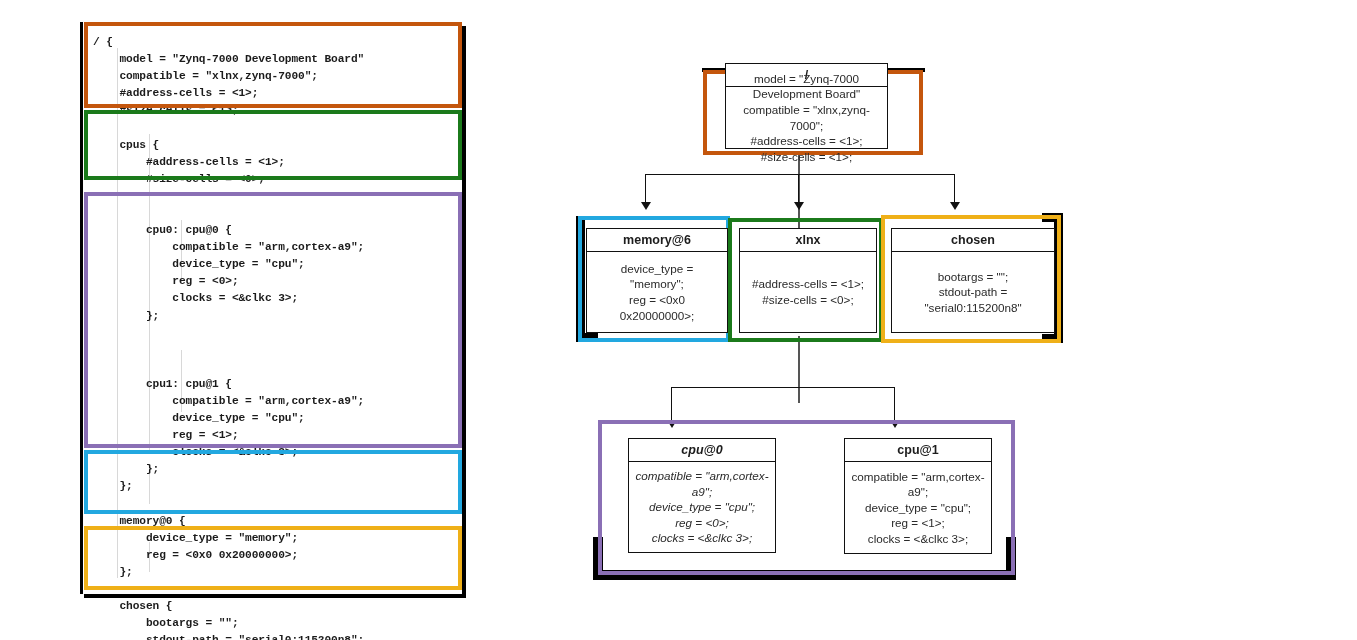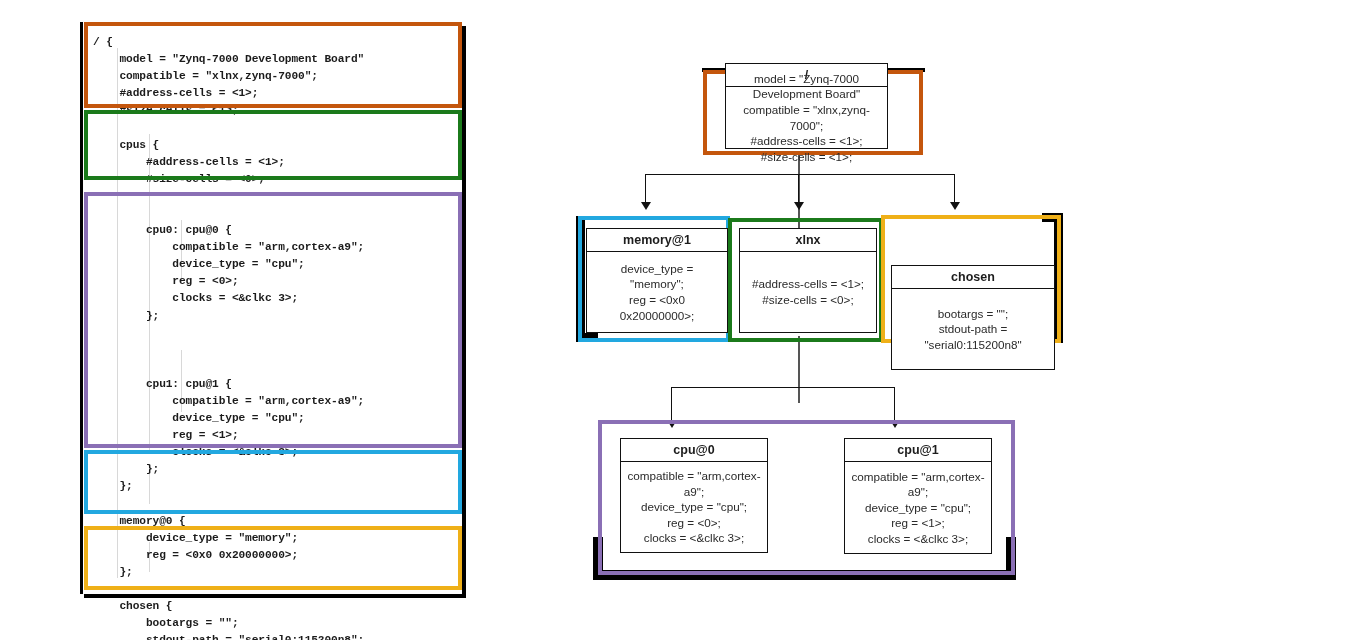--- a/index.html
+++ b/index.html
@@ -221,38 +221,38 @@
 
     <div class="node" style="left:165px; top:13px; width:163px; height:86px;">
       <div class="node-title">/</div>
       <div class="node-body"><span>model = "Zynq-7000 Development Board"
 compatible = "xlnx,zynq-7000";
 #address-cells = &lt;1&gt;;
 #size-cells = &lt;1&gt;;</span></div>
     </div>
 
     <div class="node" style="left:26px; top:178px; width:142px; height:105px;">
-      <div class="node-title">memory@1</div>
+      <div class="node-title">memory@6</div>
       <div class="node-body"><span>device_type = "memory";
 reg = &lt;0x0 0x20000000&gt;;</span></div>
     </div>
 
     <div class="node" style="left:179px; top:178px; width:138px; height:105px;">
       <div class="node-title">xlnx</div>
       <div class="node-body"><span>#address-cells = &lt;1&gt;;
 #size-cells = &lt;0&gt;;</span></div>
     </div>
 
-    <div class="node" style="left:331px; top:178px; width:164px; height:105px;margin-top:37px;">
+    <div class="node" style="left:331px; top:178px; width:164px; height:105px;">
       <div class="node-title">chosen</div>
       <div class="node-body"><span>bootargs = "";
 stdout-path = "serial0:115200n8"</span></div>
     </div>
 
-    <div class="node" style="left:60px; top:388px; width:148px; height:115px;">
+    <div class="node" style="left:68px; top:388px; width:148px; height:115px;font-style:italic;">
       <div class="node-title">cpu@0</div>
       <div class="node-body"><span>compatible = "arm,cortex-a9";
 device_type = "cpu";
 reg = &lt;0&gt;;
 clocks = &lt;&amp;clkc 3&gt;;</span></div>
     </div>
 
     <div class="node" style="left:284px; top:388px; width:148px; height:116px;">
       <div class="node-title">cpu@1</div>
       <div class="node-body"><span>compatible = "arm,cortex-a9";

